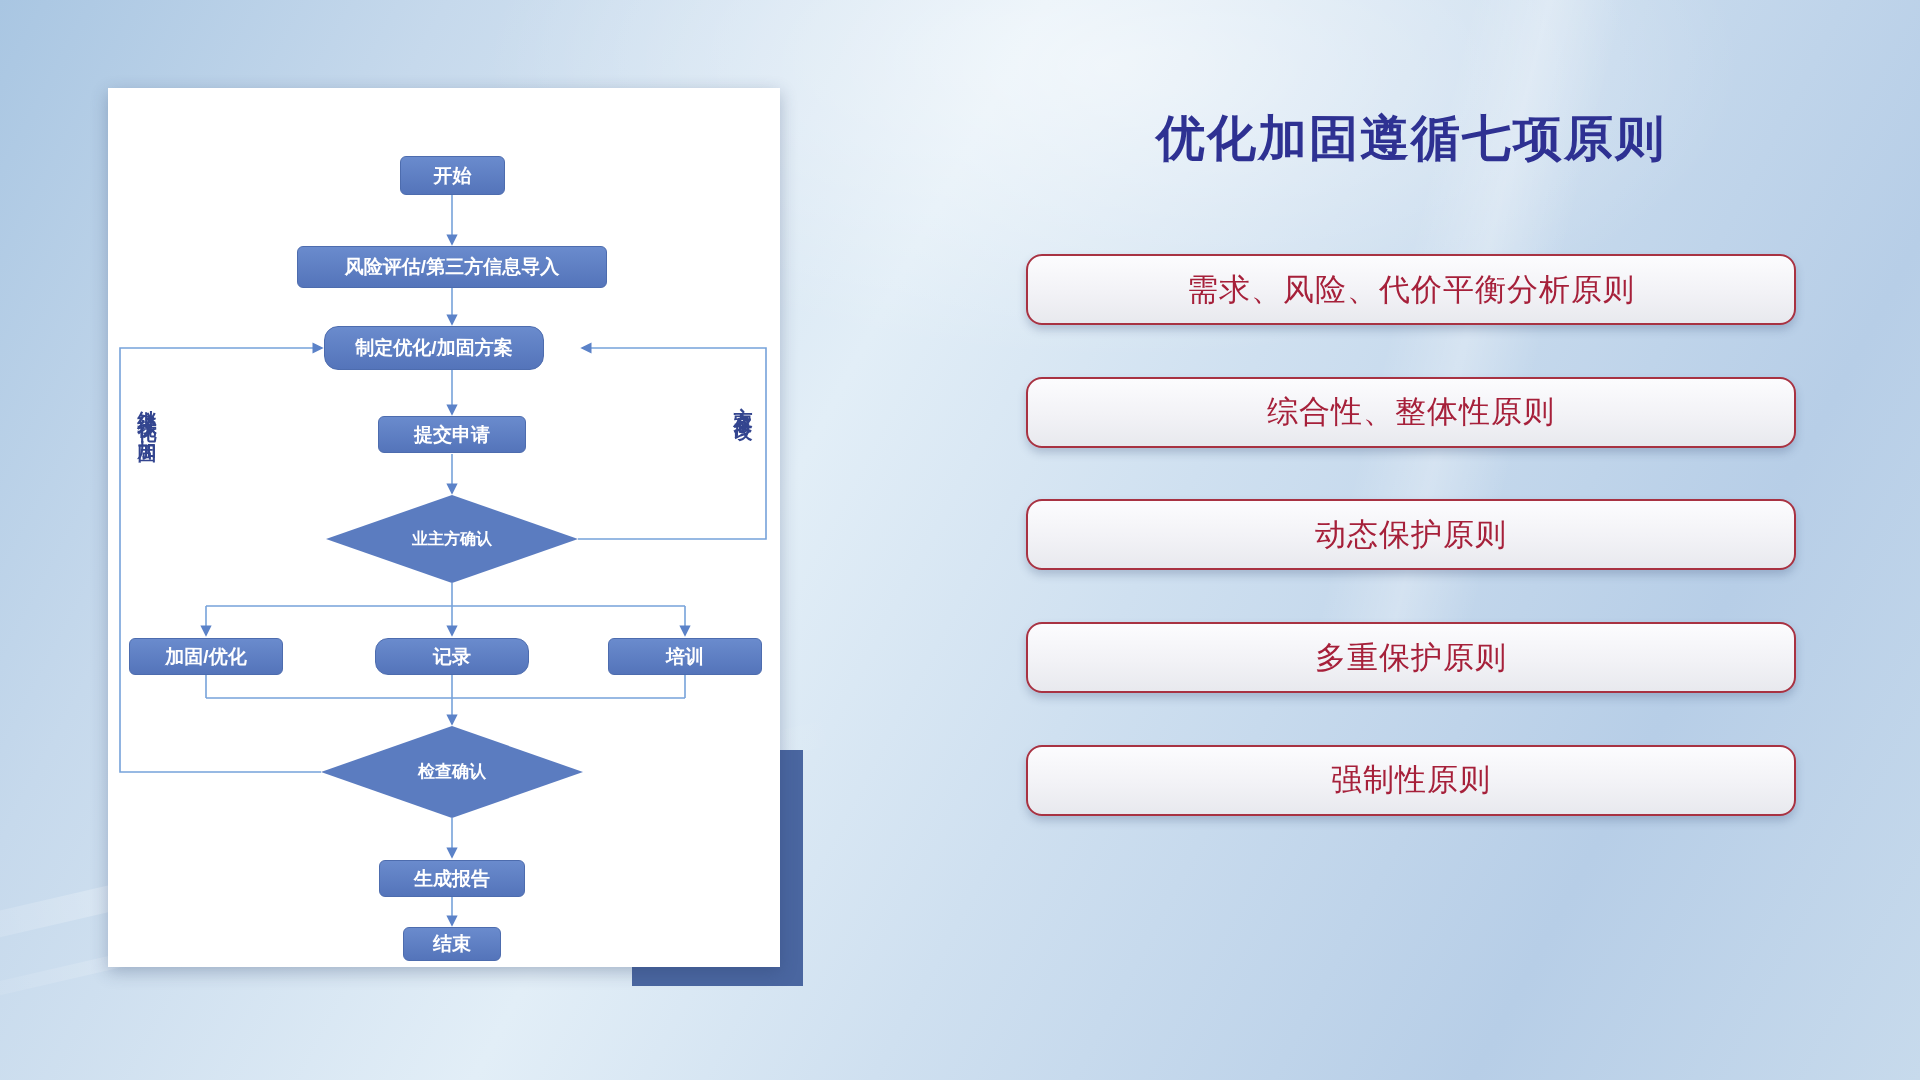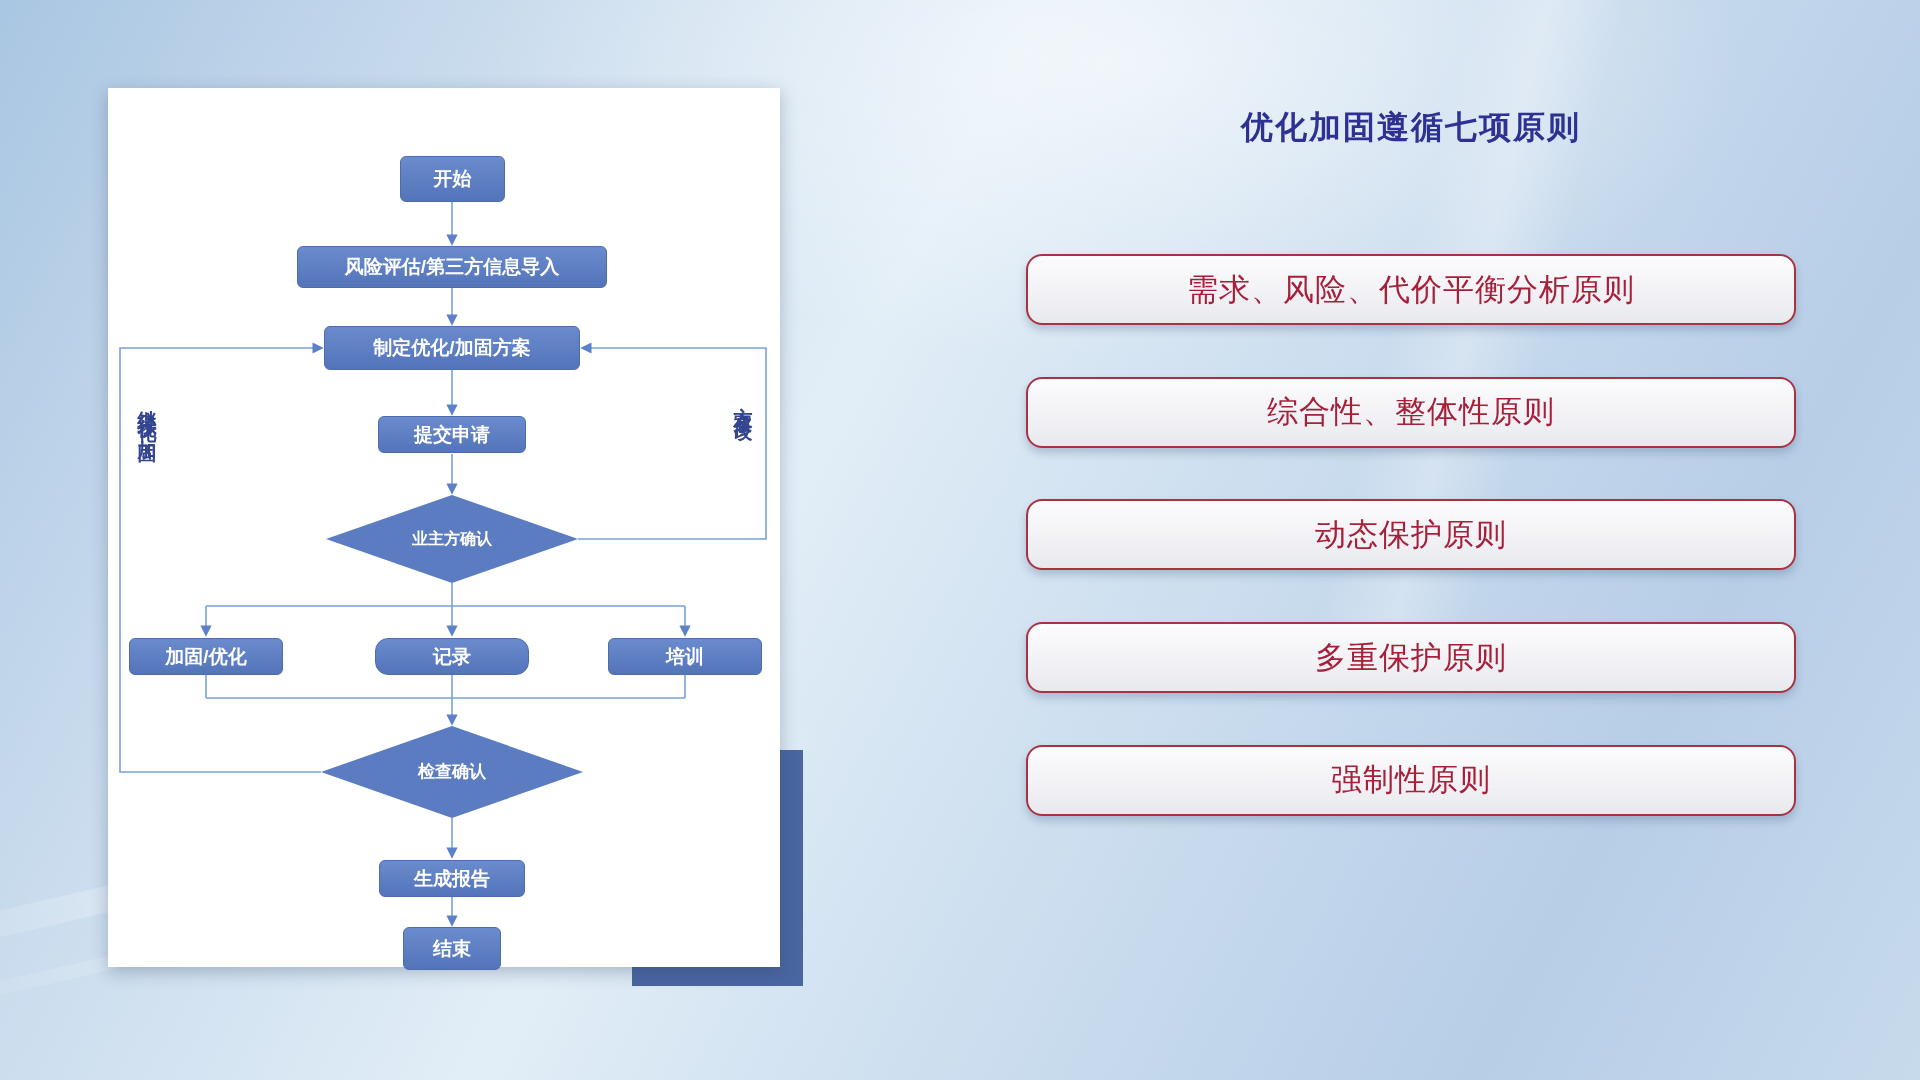--- a/index.html
+++ b/index.html
@@ -26,21 +26,21 @@
   .fnode { position:absolute; display:flex; align-items:center; justify-content:center;
     color:#ffffff; font-weight:bold; text-align:center; line-height:1.15; }
   .fnode.rect { background:linear-gradient(180deg,#6a8bcd,#5474ba); border:1px solid #4d6cae;
     border-radius:6px; font-size:19px; }
   .fnode.diamond { background:#5b7cc0; clip-path:polygon(50% 0,100% 50%,50% 100%,0 50%); font-size:16px; }
 
   .side-label { position:absolute; writing-mode:vertical-rl; font-size:19px; font-weight:bold;
     color:#33458f; letter-spacing:5px; }
 
   .slide-title { position:absolute; left:1026px; top:106px; width:770px; text-align:center;
-    font-size:32px; font-weight:bold; color:#2e3192; letter-spacing:2px; }
+    font-size:49px; font-weight:bold; color:#2e3192; letter-spacing:2px; }
 
   .principles { position:absolute; left:1026px; top:242px; width:770px;
     display:flex; flex-direction:column; gap:39.7px; }
   .principle { height:71px; border-radius:16px; border:2px solid #a83242;
     background:linear-gradient(180deg,#fcfcfe 0%,#f2f2f6 55%,#e8e9ee 100%);
     box-shadow:0 5px 9px rgba(70,90,130,.28);
     display:flex; align-items:center; justify-content:center;
     font-size:31px; color:#a6203a; letter-spacing:1px;margin-top:12px; }
 </style>
 </head>
@@ -76,35 +76,35 @@
       <path class="conn" marker-end="url(#arr)" d="M98 518 V547"></path>
       <path class="conn" marker-end="url(#arr)" d="M344 518 V547"></path>
       <path class="conn" marker-end="url(#arr)" d="M577 518 V547"></path>
       <path class="conn" marker-end="url(#arr)" d="M344 610 V636"></path>
       <path class="conn" marker-end="url(#arr)" d="M344 730 V769"></path>
       <path class="conn" marker-end="url(#arr)" d="M344 809 V837"></path>
       <path class="conn" marker-end="url(#arr)" d="M470 451 H658 V260 H474"></path>
       <path class="conn" marker-end="url(#arr)" d="M213 684 H12 V260 H214"></path>
     </svg>
 
-    <div class="fnode rect" style="left:292px; top:68px; width:105px; height:46px;">开始</div>
+    <div class="fnode rect" style="left:292px; top:68px; width:105px; height:39px;">开始</div>
     <div class="fnode rect" style="left:189px; top:158px; width:310px; height:42px;">风险评估/第三方信息导入</div>
-    <div class="fnode rect" style="left:216px; top:238px; width:256px; height:44px;">制定优化/加固方案</div>
+    <div class="fnode rect" style="left:216px; top:238px; width:220px; height:44px;border-radius:14px;">制定优化/加固方案</div>
     <div class="fnode rect" style="left:270px; top:328px; width:148px; height:37px;">提交申请</div>
     <div class="fnode diamond" style="left:218px; top:407px; width:252px; height:88px;text-align:right;">
       <span>业主方确认</span>
     </div>
     <div class="fnode rect" style="left:21px; top:550px; width:154px; height:37px;">加固/优化</div>
     <div class="fnode rect" style="left:267px; top:550px; width:154px; height:37px;border-radius:13px;">记录</div>
     <div class="fnode rect" style="left:500px; top:550px; width:154px; height:37px;">培训</div>
     <div class="fnode diamond" style="left:213px; top:638px; width:262px; height:92px; font-size:17px;">
       <span>检查确认</span>
     </div>
     <div class="fnode rect" style="left:271px; top:772px; width:146px; height:37px;">生成报告</div>
-    <div class="fnode rect" style="left:295px; top:839px; width:98px; height:43px;">结束</div>
+    <div class="fnode rect" style="left:295px; top:839px; width:98px; height:34px;">结束</div>
 
     <div class="side-label" style="left:26px; top:306px; height:170px;">继续优化/加固</div>
     <div class="side-label" style="left:622px; top:304px; height:120px;">方案修改</div>
   </div>
 
   <h1 class="slide-title">优化加固遵循七项原则</h1>
 
   <div class="principles">
     <div class="principle">需求、风险、代价平衡分析原则</div>
     <div class="principle">综合性、整体性原则</div>

